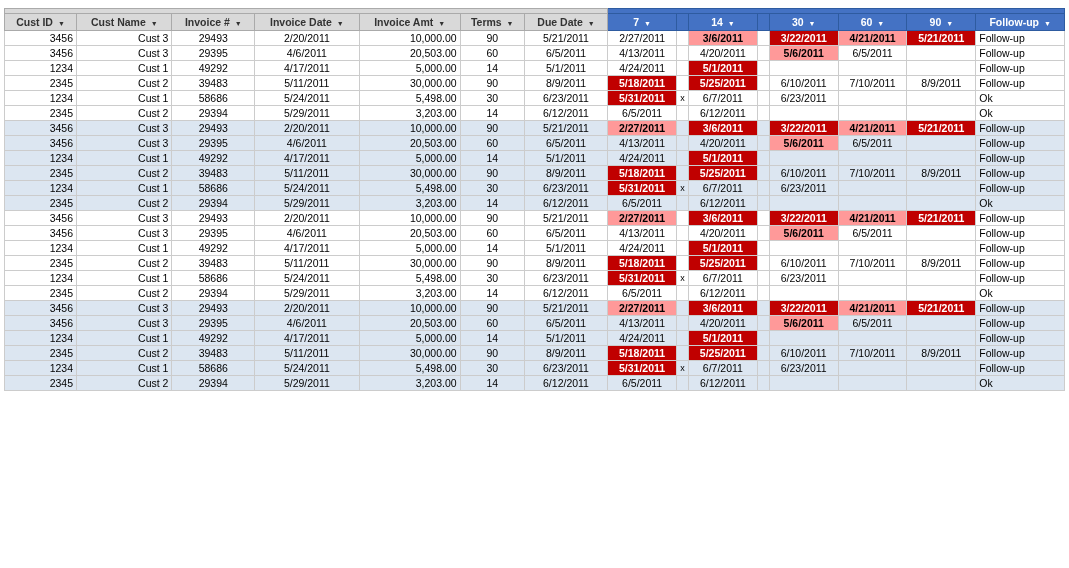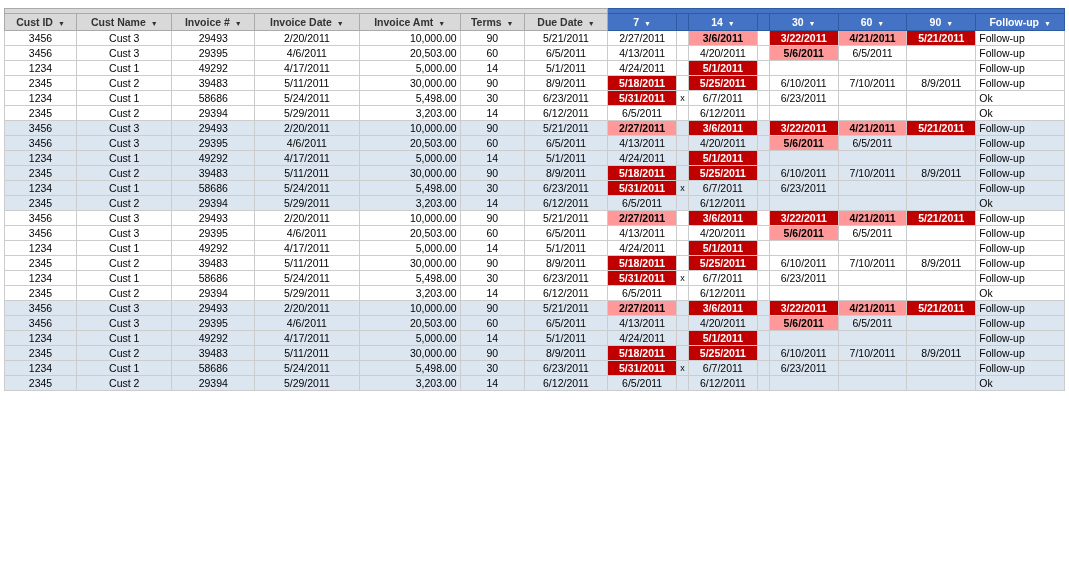--- a/index.html
+++ b/index.html
@@ -33,21 +33,21 @@
       color: white;
       border: 1px solid #2e5ba0;
     }
     
     td {
       border: 1px solid #ccc;
       padding: 1px 3px;
       white-space: nowrap;
       text-align: right;
     }
-    td.text-left { text-align: center; margin-left: 11px; }
+    td.text-left { text-align: right; margin-left: 11px; }
     td.center { text-align: center; }
     
     
     tr.row-white td { background: #fff; }
     tr.row-blue td { background: #dce6f1; }
     
     
     .cell-red { background: #C00000 !important; color: white; font-weight: bold; }
     .cell-salmon { background: #FF9999 !important; font-weight: bold; }
     

